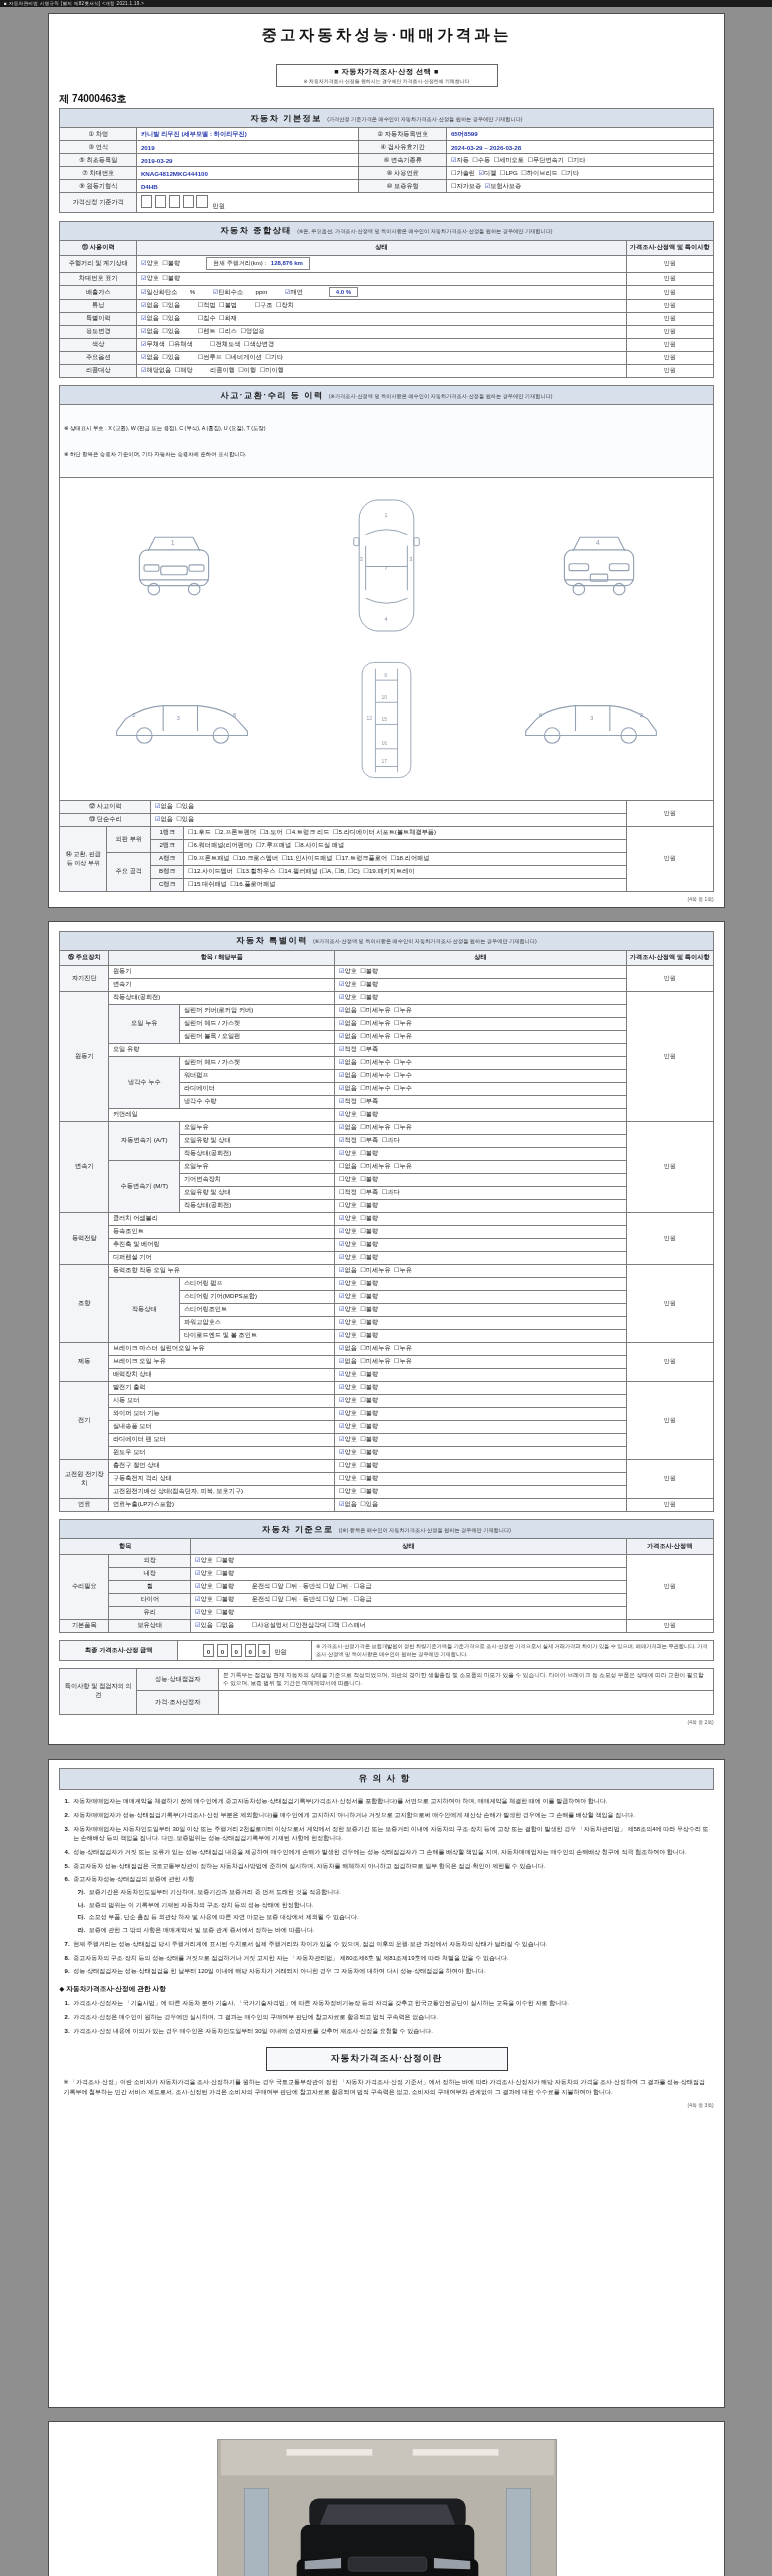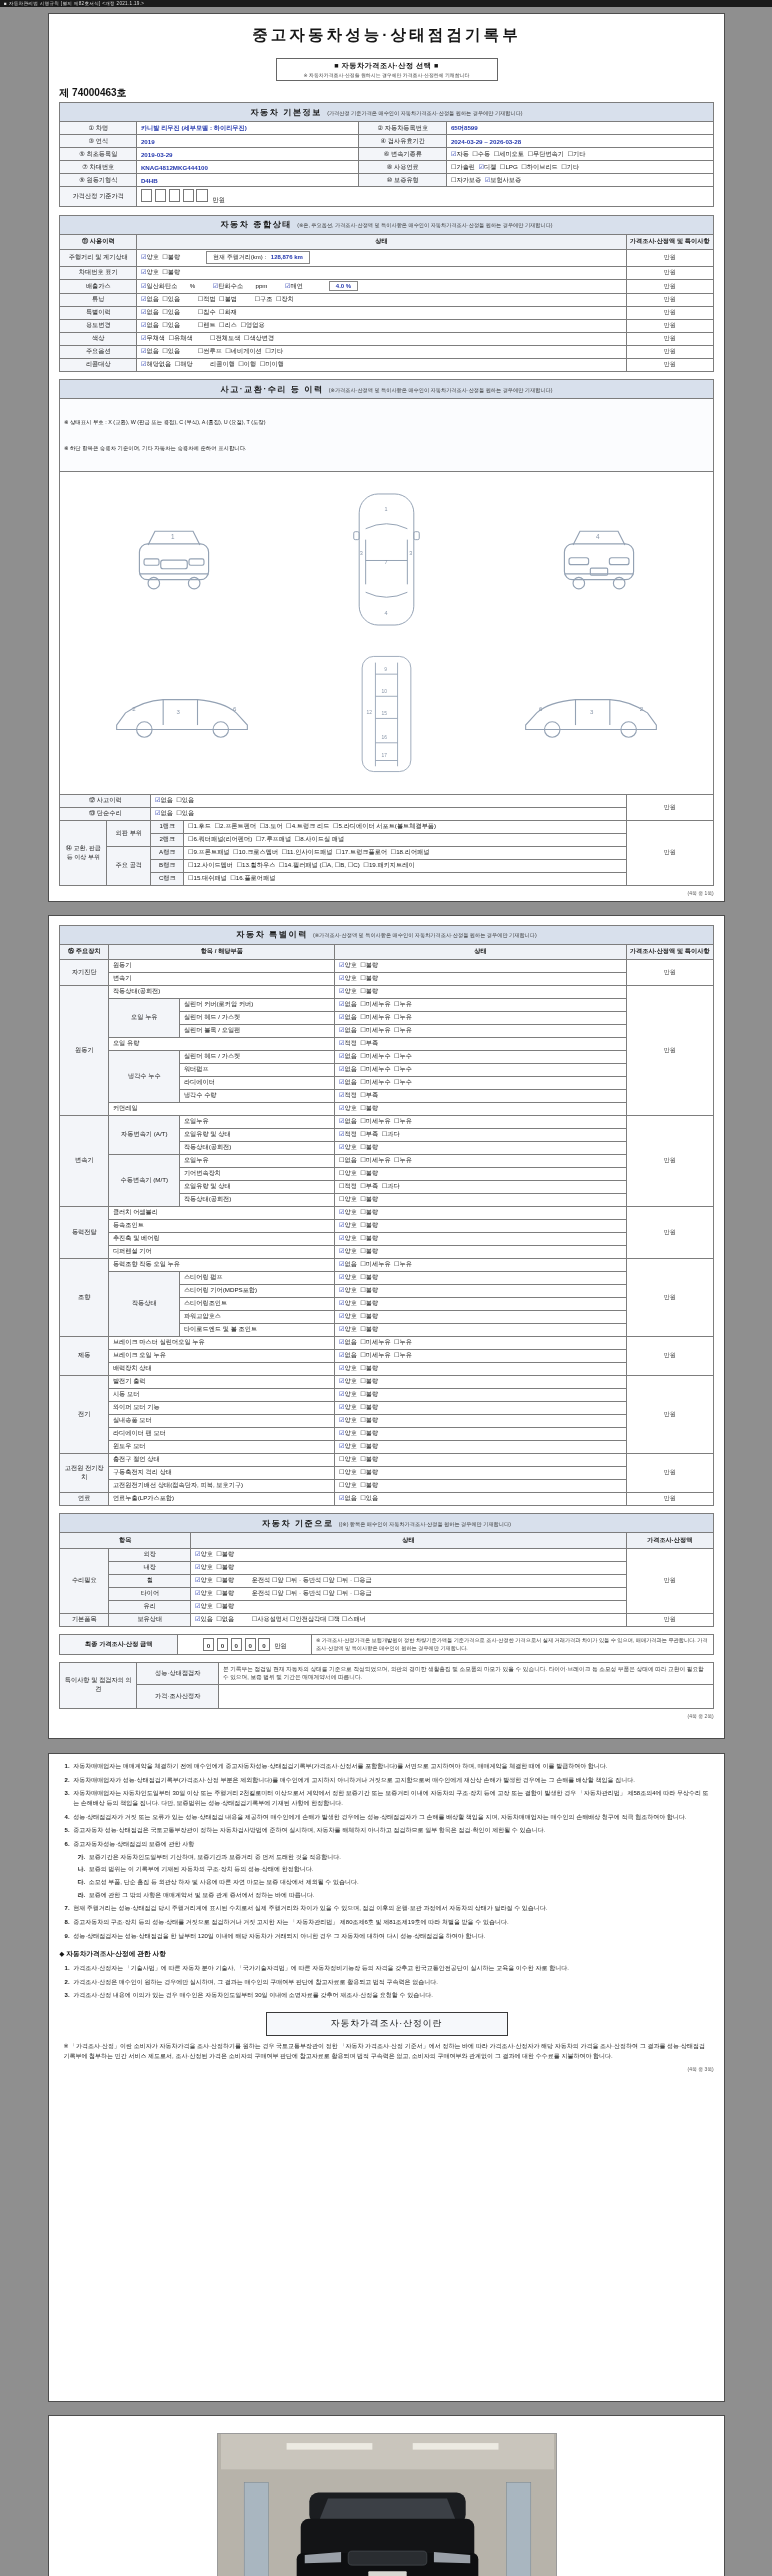--- a/index.html
+++ b/index.html
@@ -2,21 +2,21 @@
 <html style="font-size:8.2px"><head>
 <meta charset="utf-8">
 <style>
   *{box-sizing:border-box;margin:0;padding:0}
   html,body{width:773px;background:#8f8f8f;font-family:"Liberation Sans","DejaVu Sans",sans-serif;color:#151515}
   .topbar{height:7.2px;background:#1b1b1b;color:#ddd;font-size:4.6px;line-height:7.2px;padding:0 4.1px;letter-spacing:0.3px}
   .page{width:677px;margin:6.2px auto 13.4px;background:#fff;border:0.5px solid #4d4d4d;padding:8.2px 10.3px 5.2px;position:relative}
   .pagefoot{text-align:right;font-size:4.9px;color:#555;margin-top:4.1px}
   
   .doc-title{text-align:center;font-size:15.5px;font-weight:bold;letter-spacing:3.1px;margin-top:2.1px}
-  .sel-box{width:222px;margin:12px auto 1px;border:0.5px solid #666;text-align:center;padding:2.1px 3.1px}
+  .sel-box{width:222px;margin:18px auto 1px;border:0.5px solid #666;text-align:center;padding:2.1px 3.1px}
   .doc-subtitle{font-size:7.2px;font-weight:bold;letter-spacing:0.5px}
   .doc-subnote{font-size:4.9px;color:#333;margin-top:1px}
   .doc-no{font-size:10px;font-weight:bold;margin:5.2px 0 2.1px}
   
   table{width:100%;border-collapse:collapse}
   td,th{border:0.5px solid #7d7d7d;font-size:6.2px;padding:1.5px 3.6px;vertical-align:middle;white-space:pre-wrap}
   th{background:#eef1f6;font-weight:bold;text-align:center;padding:2.6px}
   .sec-title{background:#d8e0ec;text-align:center;font-weight:bold;font-size:8.2px;letter-spacing:1.5px;padding:3.6px}
   .sec-note{font-size:5.2px;font-weight:normal;letter-spacing:0;color:#333;margin-left:5.2px}
   .lbl{background:#f3f5f9;text-align:center}
@@ -38,34 +38,34 @@
   
   .digit{display:inline-block;width:11.3px;height:13px;line-height:13px;border:0.5px solid #777;margin-right:2.6px;text-align:center;background:#fff;font-weight:bold;color:#333}
   .digit-unit{font-size:6.2px;margin-left:2.1px}
   .smallnote{font-size:5.2px;color:#333;line-height:1.55}
   
   .nt-titlebar{background:#d8e0ec;border:0.5px solid #7d7d7d;text-align:center;font-weight:bold;font-size:8.8px;letter-spacing:5.2px;padding:4.1px;margin-bottom:7.2px}
   .nt-item{display:flex;gap:3.6px;margin-bottom:4.1px;font-size:6px;line-height:1.6}
   .nt-sub{display:flex;gap:3.6px;margin:-1px 0 4.1px 15.5px;font-size:6px;line-height:1.6}
   .nt-no{flex:0 0 10.3px;text-align:right;font-weight:bold}
   .nt-subtitle{font-size:6.7px;font-weight:bold;margin:8.2px 0 5.2px}
-  .def-box{width:242px;margin:11.3px auto 6.2px;border:1px solid #3a3a3a;text-align:center;font-weight:normal;font-size:8.8px;letter-spacing:1px;padding:5px;background:#f6f8fb}
+  .def-box{width:242px;margin:11.3px auto 6.2px;border:1px solid #3a3a3a;text-align:center;font-weight:bold;font-size:8.8px;letter-spacing:1px;padding:5px;background:#f6f8fb}
   .def-text{font-size:6px;line-height:1.65;padding:0 4.1px}
   
   .photo-frame{width:340px;margin:8.2px auto;border:0.5px solid #9a9a9a;background:#b7b3aa;line-height:0}
 </style>
 </head>
 <body>
 
 <div class="topbar">
   <span>■ 자동차관리법 시행규칙 [별지 제82호서식] &lt;개정 2021.1.19.&gt;</span>
 </div>
 
 <div class="page" style="min-height:587px">
-  <div class="doc-title">중고자동차성능·상태점검기록부</div>
+  <div class="doc-title">중고자동차성능·매매가격과는</div>
   <div class="sel-box">
     <div class="doc-subtitle">■ 자동차가격조사·산정 선택 ■</div>
     <div class="doc-subnote">※ 자동차가격조사·산정을 원하시는 경우에만 가격조사·산정란에 기재합니다</div>
   </div>
   <div class="doc-no">제 74000463호</div>
 
   <table>
     <colgroup>
         <col style="width:77px">
         <col style="width:222px">
@@ -616,20 +616,21 @@
     <tr>
       <td class="lbl">가격·조사산정자</td>
       <td style="height:24px"></td>
     </tr>
   </tbody>
     </table>
   <div class="pagefoot">(4쪽 중 2쪽)</div>
 </div>
 
 <div class="page" style="min-height:649px">
+  <div class="nt-titlebar">유의사항</div>
   <div>
       <div class="nt-item">
         <span class="nt-no">1.</span>
         <span class="nt-text">자동차매매업자는 매매계약을 체결하기 전에 매수인에게 중고자동차성능·상태점검기록부(가격조사·산정서를 포함합니다)를 서면으로 고지하여야 하며, 매매계약을 체결한 때에 이를 발급하여야 합니다.</span>
       </div>
       <div class="nt-item">
         <span class="nt-no">2.</span>
         <span class="nt-text">자동차매매업자가 성능·상태점검기록부(가격조사·산정 부분은 제외합니다)를 매수인에게 고지하지 아니하거나 거짓으로 고지함으로써 매수인에게 재산상 손해가 발생한 경우에는 그 손해를 배상할 책임을 집니다.</span>
       </div>
       <div class="nt-item">

